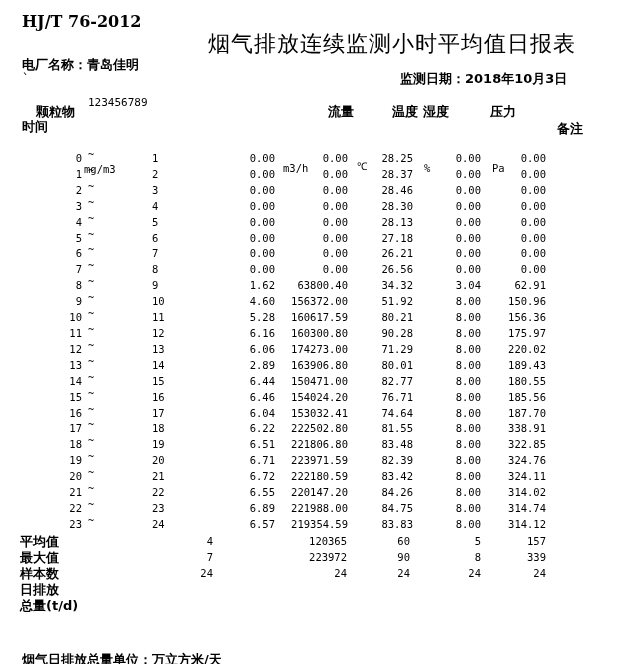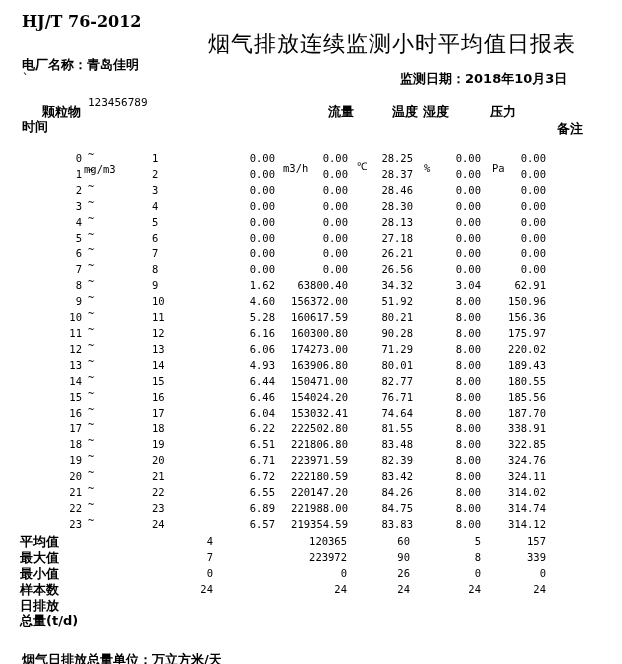--- a/index.html
+++ b/index.html
@@ -12,21 +12,21 @@
   .mono{font-family:"DejaVu Sans Mono",monospace;font-weight:normal;font-size:10.5px;line-height:12px;margin-top:24px;}
   .std-no{left:22px;top:12px;font-family:"DejaVu Serif",serif;font-weight:bold;font-size:16px;}
   .title{left:208px;top:29px;font-size:22px;font-weight:normal;letter-spacing:1px;}
   .plant-line{left:22px;top:58px;}
   .stray{left:22px;top:72px;font-size:12px;font-family:"DejaVu Sans Mono",monospace;}
   .plant-code{left:88px;top:73px;font-size:11px;}
   .date-line{left:400px;top:72px;}
   .footer-note{left:22px;top:645px;margin-top:8px;}
 
   
-  .h-pm{left:42px;top:105px;}
+  .h-pm{left:36px;top:105px;}
   .h-time{left:22px;top:120px;}
   .h-flow{left:328px;top:105px;}
   .h-temp{left:392px;top:105px;}
   .h-hum{left:423px;top:105px;}
   .h-press{left:490px;top:105px;}
   .h-remark{left:557px;top:122px;}
   .u-pm{left:84px;top:139px;}
   .u-flow{left:283px;top:138px;}
   .u-temp{left:357px;top:136px;}
   .u-hum{left:424px;top:138px;}
@@ -223,21 +223,21 @@
         <td class="c-flow">174273.00</td>
         <td class="c-temp">71.29</td>
         <td class="c-hum">8.00</td>
         <td class="c-press">220.02</td>
         <td class="c-remark"></td>
       </tr>
       <tr>
         <td class="c-from">13</td>
         <td class="c-tilde"><span class="tilde">~</span></td>
         <td class="c-to">14</td>
-        <td class="c-pm">4.93</td>
+        <td class="c-pm">2.89</td>
         <td class="c-flow">163906.80</td>
         <td class="c-temp">80.01</td>
         <td class="c-hum">8.00</td>
         <td class="c-press">189.43</td>
         <td class="c-remark"></td>
       </tr>
       <tr>
         <td class="c-from">14</td>
         <td class="c-tilde"><span class="tilde">~</span></td>
         <td class="c-to">15</td>
@@ -373,29 +373,20 @@
       <tr>
         <td class="s-label">最大值</td>
         <td class="s-val">7</td>
         <td class="s-val">223972</td>
         <td class="s-val">90</td>
         <td class="s-val">8</td>
         <td class="s-val">339</td>
         <td class="s-val"></td>
       </tr>
       <tr>
-        <td class="s-label">最小值</td>
-        <td class="s-val">0</td>
-        <td class="s-val">0</td>
-        <td class="s-val">26</td>
-        <td class="s-val">0</td>
-        <td class="s-val">0</td>
-        <td class="s-val"></td>
-      </tr>
-      <tr>
         <td class="s-label">样本数</td>
         <td class="s-val">24</td>
         <td class="s-val">24</td>
         <td class="s-val">24</td>
         <td class="s-val">24</td>
         <td class="s-val">24</td>
         <td class="s-val"></td>
       </tr>
       <tr>
         <td class="s-label">日排放</td>

